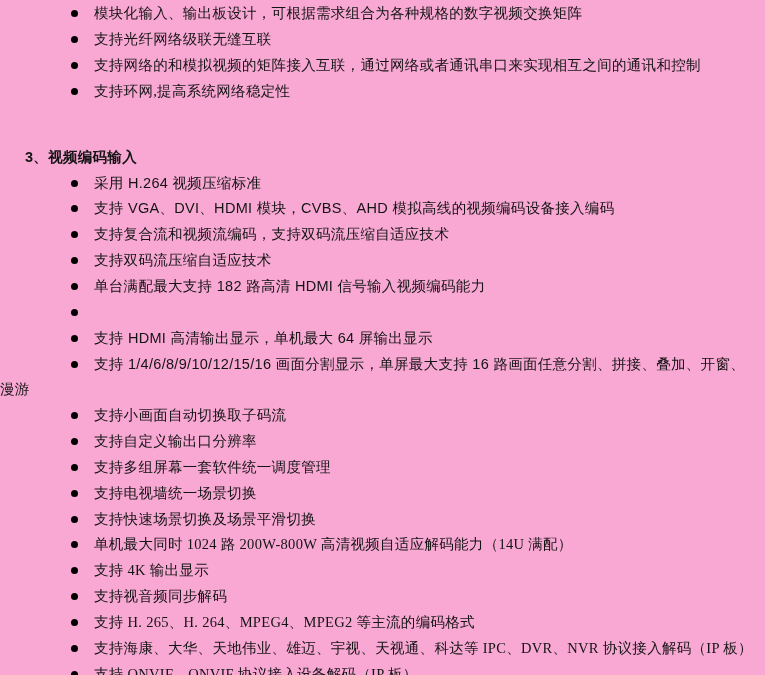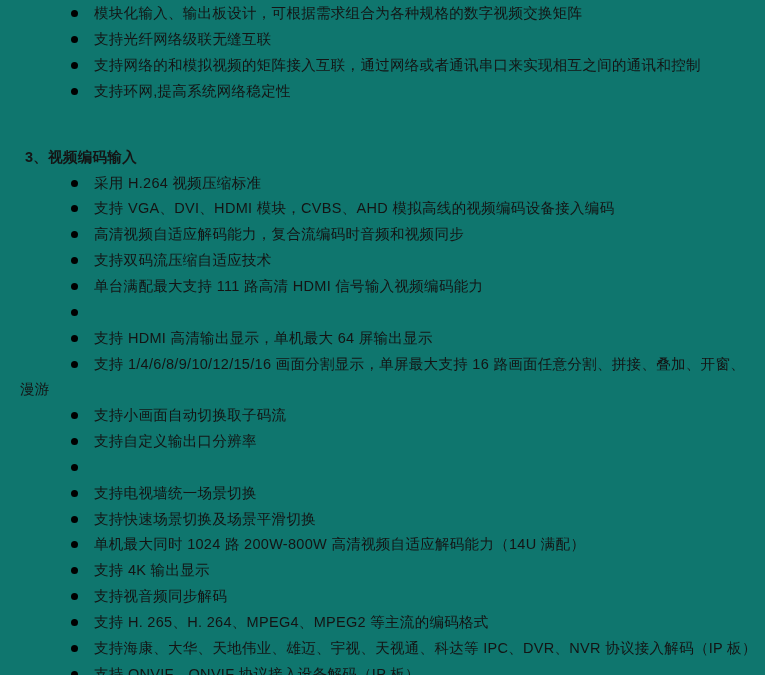--- a/index.html
+++ b/index.html
@@ -8,21 +8,21 @@
     background: #ffffff;
   }
   body {
     width: 765px;
     height: 675px;
     overflow: hidden;
   }
   .page {
     width: 765px;
     height: 675px;
-    background: #0f766e;
+    background: #f9a8d4;
     color: #141414;
     padding-top: 1px;
     box-sizing: border-box;
   }
   .row {
     height: 25.85px;
     display: flex;
     align-items: center;
     white-space: nowrap;
   }
@@ -30,39 +30,38 @@
     padding-left: 25px;
     font-weight: 700;
     font-size: 15.5px;
     font-family: "Liberation Sans", sans-serif;
     margin-top: 40px;
   }
   .row.bullet {
     padding-left: 71px;
   }
   .row.continuation {
-    margin-left: 20px;
   }
   .dot {
     width: 7px;
     height: 7px;
     border-radius: 50%;
     background: #000000;
     margin-right: 16px;
     flex: 0 0 auto;
   }
   .txt {
     font-size: 14.5px;
     letter-spacing: 0.3px;
   }
   .font-sans .txt {
     font-family: "Liberation Sans", sans-serif;
   }
   .font-serif .txt {
-    font-family: Liberation Sans, sans-serif;
+    font-family: Liberation Serif, serif;
   }
 </style>
 </head>
 <body>
 
 <div class="page" id="doc-root">
     <div class="row bullet font-sans">
     <span class="dot"></span>
     <span class="txt">模块化输入、输出板设计，可根据需求组合为各种规格的数字视频交换矩阵</span>
   </div>
@@ -85,29 +84,29 @@
     <div class="row bullet font-sans">
     <span class="dot"></span>
     <span class="txt">采用 H.264 视频压缩标准</span>
   </div>
     <div class="row bullet font-sans">
     <span class="dot"></span>
     <span class="txt">支持 VGA、DVI、HDMI 模块，CVBS、AHD 模拟高线的视频编码设备接入编码</span>
   </div>
     <div class="row bullet font-serif">
     <span class="dot"></span>
-    <span class="txt">高清视频自适应解码能力，复合流编码时音频和视频同步</span>
+    <span class="txt">支持复合流和视频流编码，支持双码流压缩自适应技术</span>
   </div>
     <div class="row bullet font-serif">
     <span class="dot"></span>
     <span class="txt">支持双码流压缩自适应技术</span>
   </div>
     <div class="row bullet font-sans">
     <span class="dot"></span>
-    <span class="txt">单台满配最大支持 111 路高清 HDMI 信号输入视频编码能力</span>
+    <span class="txt">单台满配最大支持 182 路高清 HDMI 信号输入视频编码能力</span>
   </div>
     <div class="row bullet font-sans">
     <span class="dot"></span>
   </div>
     <div class="row bullet font-sans">
     <span class="dot"></span>
     <span class="txt">支持 HDMI 高清输出显示，单机最大 64 屏输出显示</span>
   </div>
     <div class="row bullet font-sans">
     <span class="dot"></span>
@@ -120,20 +119,21 @@
     <div class="row bullet font-serif">
     <span class="dot"></span>
     <span class="txt">支持小画面自动切换取子码流</span>
   </div>
     <div class="row bullet font-serif">
     <span class="dot"></span>
     <span class="txt">支持自定义输出口分辨率</span>
   </div>
     <div class="row bullet font-serif">
     <span class="dot"></span>
+    <span class="txt">支持多组屏幕一套软件统一调度管理</span>
   </div>
     <div class="row bullet font-serif">
     <span class="dot"></span>
     <span class="txt">支持电视墙统一场景切换</span>
   </div>
     <div class="row bullet font-serif">
     <span class="dot"></span>
     <span class="txt">支持快速场景切换及场景平滑切换</span>
   </div>
     <div class="row bullet font-serif">

